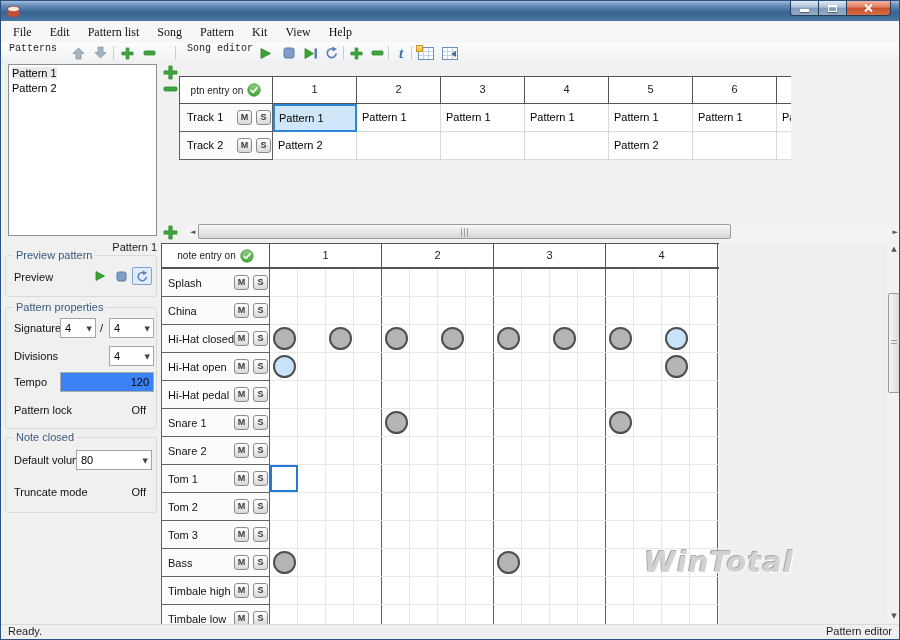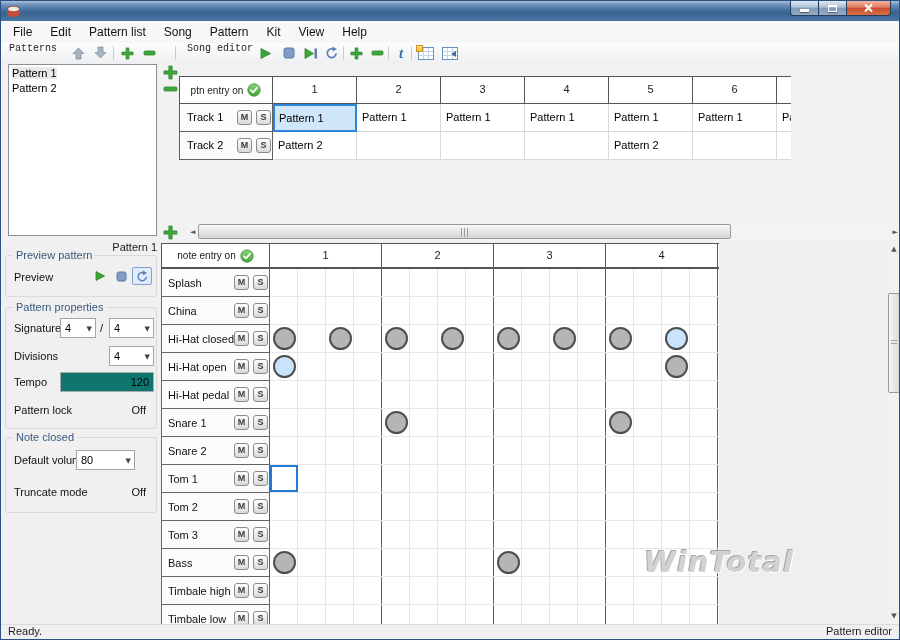--- a/index.html
+++ b/index.html
@@ -14,21 +14,21 @@
   .win-controls{position:absolute;top:0;right:8px;display:flex;}
   .wbtn{height:15px;border:1px solid #253d59;border-top:none;display:flex;align-items:center;justify-content:center;box-sizing:border-box;}
   .wbtn.min{width:29px;border-radius:0 0 0 4px;background:linear-gradient(#dfeaf5 0%,#a9bfd5 45%,#7e9bba 50%,#94acc5 100%);}
   .wbtn.max{width:27px;border-left:none;border-right:none;background:linear-gradient(#dfeaf5 0%,#a9bfd5 45%,#7e9bba 50%,#94acc5 100%);}
   .wbtn.close{width:45px;border-radius:0 0 4px 0;background:linear-gradient(#f2b5a2 0%,#dd7b5c 45%,#c74e2d 50%,#d66f43 100%);}
   .glyph-min{width:9px;height:3px;background:#fff;box-shadow:0 1px 1px rgba(0,0,0,.45);margin-top:5px;}
   .glyph-max{width:9px;height:7px;border:1px solid #fff;border-top-width:2px;box-shadow:0 1px 1px rgba(0,0,0,.35);box-sizing:border-box;}
 
   
   .menubar{position:absolute;left:0;top:20px;right:0;height:22px;background:#f7f7f7;border-bottom:1px solid #ececec;display:flex;align-items:center;padding-left:3px;}
-  .menu-item{padding:3px 9px;font-size:12px;color:#121212;cursor:default;}
+  .menu-item{padding:3px 9px;font-size:12px;color:#121212;cursor:default;font-family:Liberation Serif, serif;}
 
   
   .toolbar{position:absolute;left:0;top:42px;right:0;height:20px;background:linear-gradient(#fdfdfd,#eef0f2);border-bottom:1px solid #d4d8dc;}
   .tb-label{position:absolute;top:0;font-size:10px;color:#1e1e1e;font-family:Liberation Mono, monospace;}
   .tbtn{position:absolute;top:2px;width:18px;height:16px;display:flex;align-items:center;justify-content:center;}
   .tsep{position:absolute;top:3px;width:1px;height:14px;background:#c9cdd2;}
   .icon svg{display:block;}
   .flip{transform:rotate(180deg);}
   .t-glyph{font-family:"Liberation Serif",serif;font-style:italic;font-weight:bold;font-size:15px;color:#3a72ad;line-height:14px;}
   .gicon{position:relative;width:16px;height:13px;background:#fff;border:1px solid #6b8fbe;box-sizing:border-box;
@@ -43,21 +43,21 @@
   .list-item{font-size:11px;padding:1px 3px;line-height:13px;}
   .list-item .sel{background:#e9e9e9;}
   .cur-pattern{position:absolute;top:178px;right:4px;font-size:11px;color:#1a1a1a;}
   .group{position:absolute;left:4px;width:152px;border:1px solid #d9d9d9;border-radius:3px;box-sizing:border-box;}
   .group-title{position:absolute;top:-7px;left:7px;background:#f0f0f0;padding:0 3px;font-size:11px;color:#39597e;white-space:nowrap;}
   .g-label{position:absolute;left:8px;font-size:11px;color:#111;}
   .g-value{position:absolute;font-size:11px;color:#111;}
   .combo{position:absolute;height:20px;background:#fff;border:1px solid #a5a5a5;box-sizing:border-box;font-size:11px;}
   .combo .cval{position:absolute;left:4px;top:3px;}
   .carrow{position:absolute;right:3px;top:6px;font-size:7px;color:#444;font-family:"DejaVu Sans",sans-serif;}
-  .textinput{position:absolute;height:20px;background:#0f766e;border:1px solid #ababab;box-sizing:border-box;font-size:11px;text-align:right;padding:3px 4px 0 0;}
+  .textinput{position:absolute;height:20px;background:#3b82f6;border:1px solid #ababab;box-sizing:border-box;font-size:11px;text-align:right;padding:3px 4px 0 0;}
   .pv-btn{position:absolute;width:20px;height:18px;display:flex;align-items:center;justify-content:center;border:1px solid transparent;border-radius:2px;box-sizing:border-box;}
   .pv-btn.toggled{border:1px solid #7da2ce;background:#dfecf9;}
 
   
   .song-editor{position:absolute;left:160px;top:62px;width:740px;height:180px;background:#f1f1f1;overflow:hidden;}
   .se-add{position:absolute;left:2px;top:2px;}
   .se-sub{position:absolute;left:2px;top:23px;}
   .se-grid{position:absolute;left:18px;top:13px;width:612px;overflow:hidden;background:transparent;}
   .se-header{display:flex;height:28px;border-top:1px solid #555;border-bottom:1px solid #555;box-sizing:border-box;background:#fff;width:766px;}
   .se-corner{width:94px;flex:none;border-left:1px solid #555;border-right:1px solid #555;box-sizing:border-box;display:flex;align-items:center;justify-content:center;gap:4px;font-size:10px;color:#222;}
@@ -268,21 +268,21 @@
         </span>
       <span class="g-label" style="top:68px">Tempo</span>
       <span class="textinput" style="left:54px;top:64px;width:94px">120</span>
       <span class="g-label" style="top:96px">Pattern lock</span>
       <span class="g-value" style="right:10px;top:96px">Off</span>
     </div>
 
     <div class="group" style="top:374px;height:76px;">
       <span class="group-title">Note closed</span>
       <span class="g-label" style="top:16px">Default volume</span>
-      <span class="combo" style="left:70px;top:12px;width:59px">
+      <span class="combo" style="left:70px;top:12px;width:76px">
           <span class="cval">80</span>
           <span class="carrow">▼</span>
         </span>
       <span class="g-label" style="top:48px">Truncate mode</span>
       <span class="g-value" style="right:10px;top:48px">Off</span>
     </div>
   </div>
 
   <div class="song-editor">
     <span class="se-add icon">

